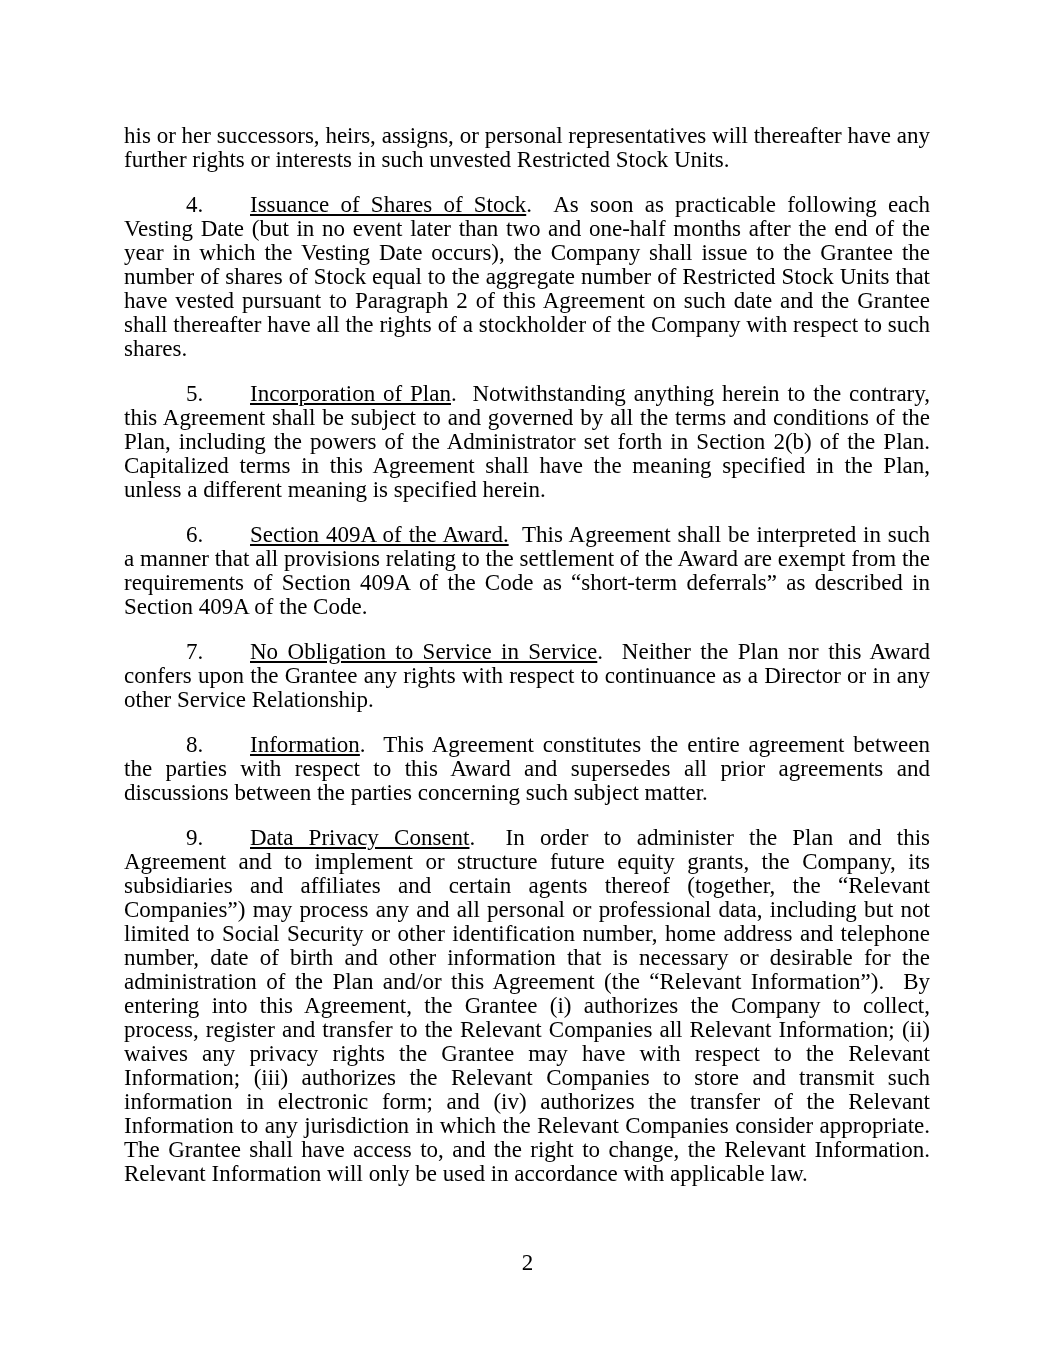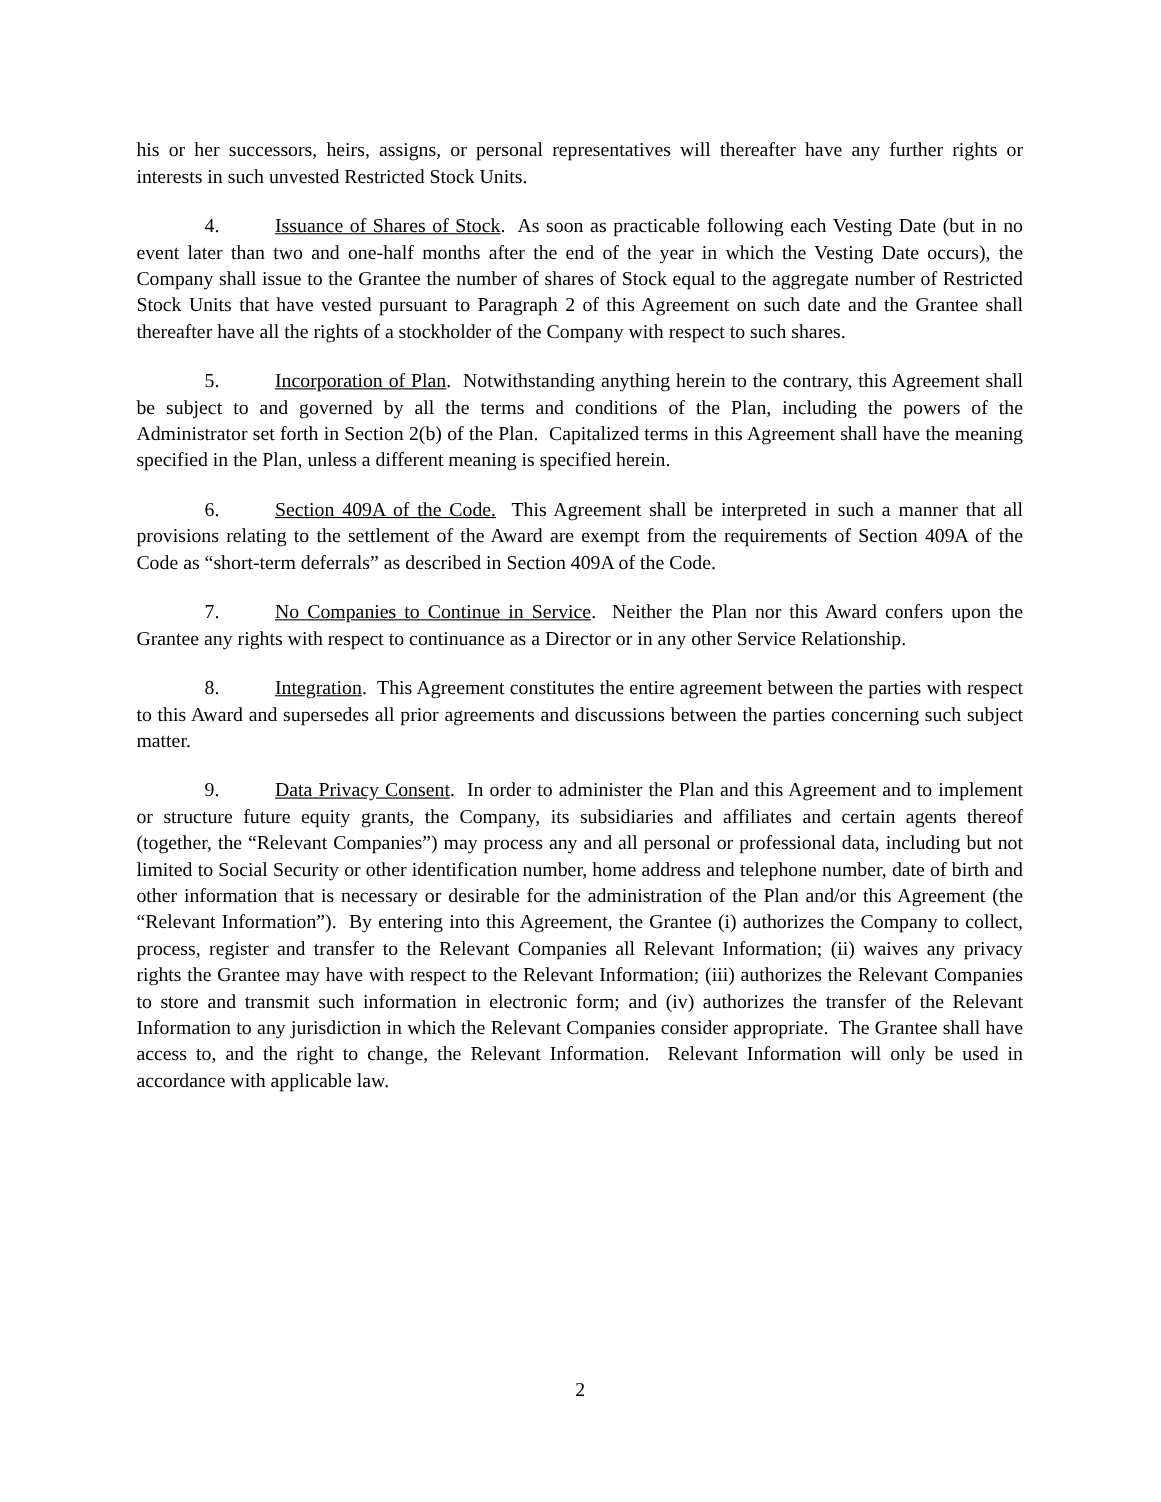--- a/index.html
+++ b/index.html
@@ -7,21 +7,21 @@
     padding: 0;
     background: #ffffff;
   }
   .page {
     position: relative;
     width: 1055px;
     height: 1365px;
     background: #ffffff;
     color: #000000;
     font-family: "Liberation Serif", "DejaVu Serif", serif;
-    font-size: 18px;
+    font-size: 23px;
     line-height: 24px;
     overflow: hidden;
   }
   .content {
     position: absolute;
     left: 124px;
     top: 124px;
     width: 806px;
   }
   .para {
@@ -48,19 +48,19 @@
   }
 </style>
 </head>
 <body>
 
 <div class="page">
   <div class="content">
       <p class="para">his or her successors, heirs, assigns, or personal representatives will thereafter have any further rights or interests in such unvested Restricted Stock Units.</p>
       <p class="para"><span class="num">4.</span><span class="heading">Issuance of Shares of Stock</span>.  As soon as practicable following each Vesting Date (but in no event later than two and one-half months after the end of the year in which the Vesting Date occurs), the Company shall issue to the Grantee the number of shares of Stock equal to the aggregate number of Restricted Stock Units that have vested pursuant to Paragraph 2 of this Agreement on such date and the Grantee shall thereafter have all the rights of a stockholder of the Company with respect to such shares.</p>
       <p class="para"><span class="num">5.</span><span class="heading">Incorporation of Plan</span>.  Notwithstanding anything herein to the contrary, this Agreement shall be subject to and governed by all the terms and conditions of the Plan, including the powers of the Administrator set forth in Section 2(b) of the Plan.  Capitalized terms in this Agreement shall have the meaning specified in the Plan, unless a different meaning is specified herein.</p>
-      <p class="para"><span class="num">6.</span><span class="heading">Section 409A of the Code.</span>  This Agreement shall be interpreted in such a manner that all provisions relating to the settlement of the Award are exempt from the requirements of Section 409A of the Code as “short-term deferrals” as described in Section 409A of the Code.</p>
-      <p class="para"><span class="num">7.</span><span class="heading">No Companies to Continue in Service</span>.  Neither the Plan nor this Award confers upon the Grantee any rights with respect to continuance as a Director or in any other Service Relationship.</p>
-      <p class="para"><span class="num">8.</span><span class="heading">Integration</span>.  This Agreement constitutes the entire agreement between the parties with respect to this Award and supersedes all prior agreements and discussions between the parties concerning such subject matter.</p>
+      <p class="para"><span class="num">6.</span><span class="heading">Section 409A of the Award.</span>  This Agreement shall be interpreted in such a manner that all provisions relating to the settlement of the Award are exempt from the requirements of Section 409A of the Code as “short-term deferrals” as described in Section 409A of the Code.</p>
+      <p class="para"><span class="num">7.</span><span class="heading">No Obligation to Service in Service</span>.  Neither the Plan nor this Award confers upon the Grantee any rights with respect to continuance as a Director or in any other Service Relationship.</p>
+      <p class="para"><span class="num">8.</span><span class="heading">Information</span>.  This Agreement constitutes the entire agreement between the parties with respect to this Award and supersedes all prior agreements and discussions between the parties concerning such subject matter.</p>
       <p class="para"><span class="num">9.</span><span class="heading">Data Privacy Consent</span>.  In order to administer the Plan and this Agreement and to implement or structure future equity grants, the Company, its subsidiaries and affiliates and certain agents thereof (together, the “Relevant Companies”) may process any and all personal or professional data, including but not limited to Social Security or other identification number, home address and telephone number, date of birth and other information that is necessary or desirable for the administration of the Plan and/or this Agreement (the “Relevant Information”).  By entering into this Agreement, the Grantee (i) authorizes the Company to collect, process, register and transfer to the Relevant Companies all Relevant Information; (ii) waives any privacy rights the Grantee may have with respect to the Relevant Information; (iii) authorizes the Relevant Companies to store and transmit such information in electronic form; and (iv) authorizes the transfer of the Relevant Information to any jurisdiction in which the Relevant Companies consider appropriate.  The Grantee shall have access to, and the right to change, the Relevant Information.  Relevant Information will only be used in accordance with applicable law.</p>
     </div>
   <div class="page-number">2</div>
 </div>
 
 </body></html>

